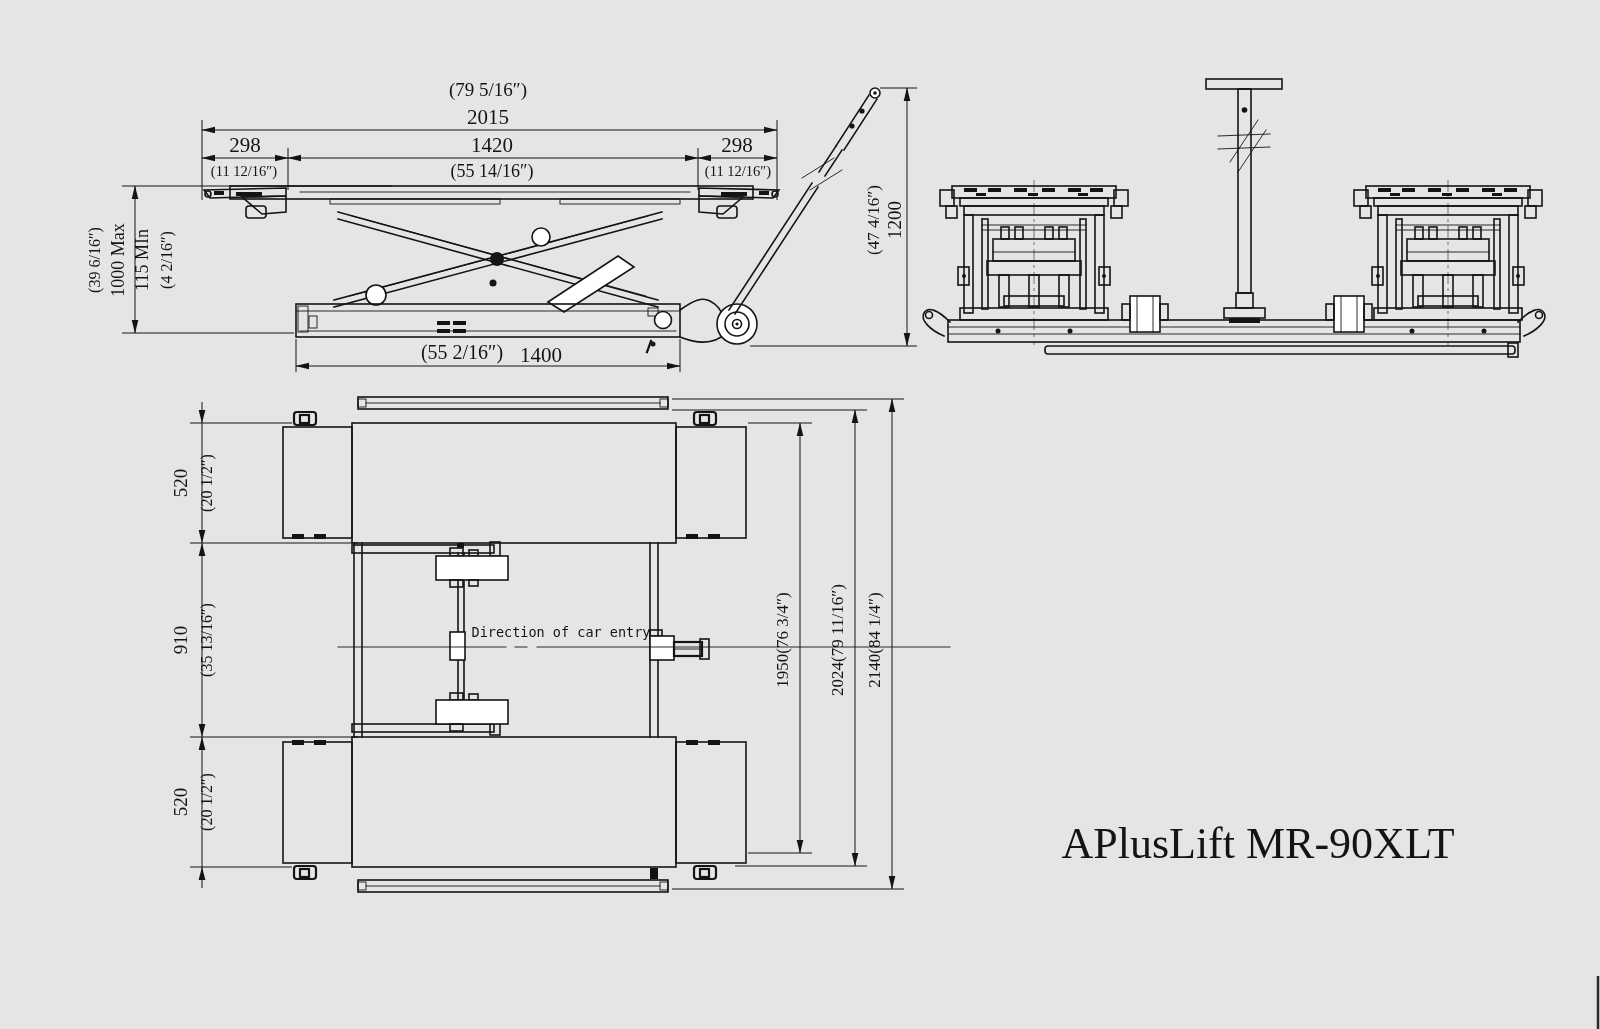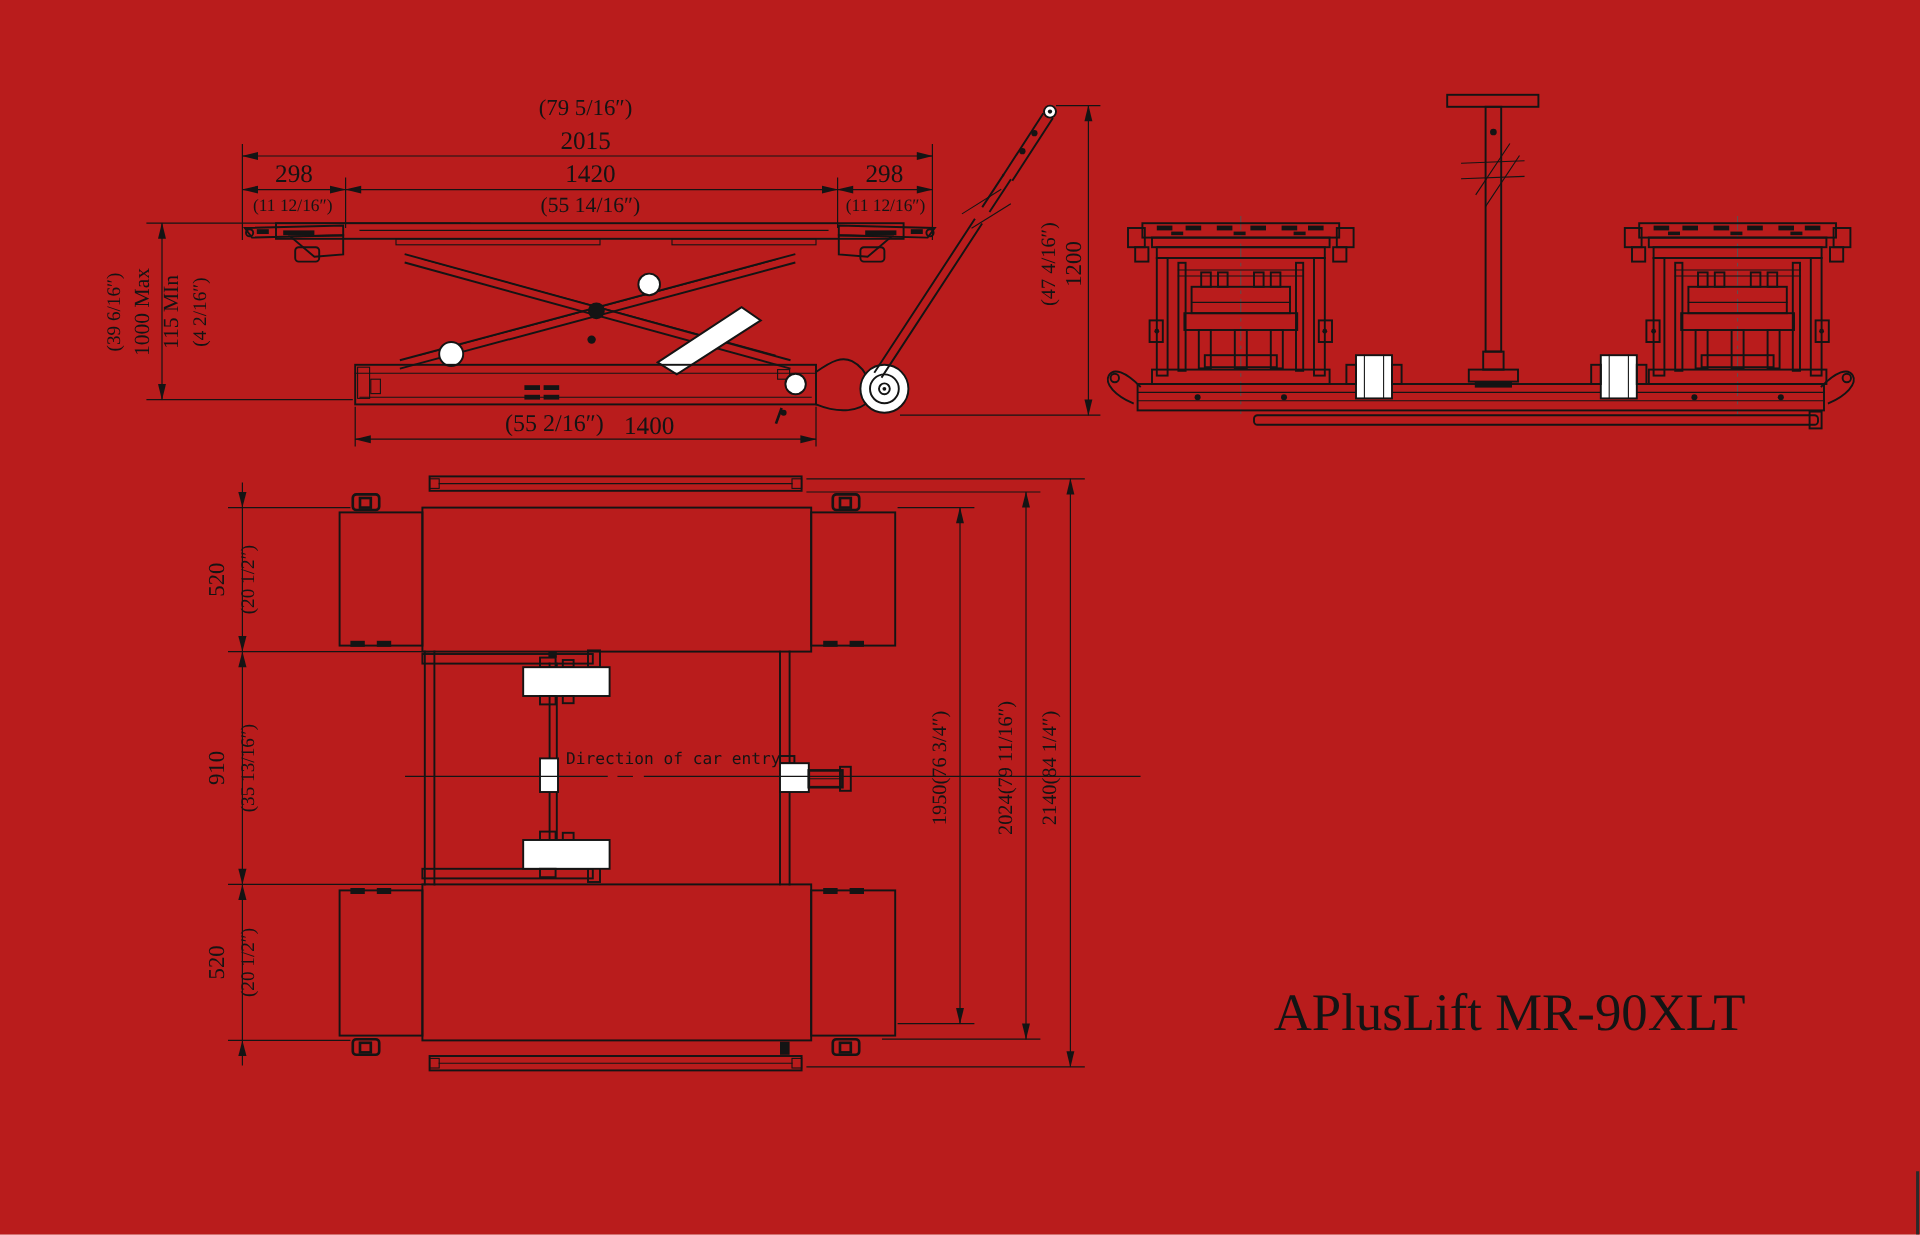--- a/index.html
+++ b/index.html
@@ -1,16 +1,16 @@
 <!DOCTYPE html>
 <html><head>
 <meta charset="utf-8">
 <style>
   html,body{margin:0;padding:0;background:#ffffff;}
-  .canvas{position:relative;width:1600px;height:1029px;background:#b91c1c;overflow:hidden;}
+  .canvas{position:relative;width:1600px;height:1029px;background:#e5e5e5;overflow:hidden;}
   svg text{fill:#141414;}
   .dim{font-family:"Liberation Serif",serif;}
   .mono{font-family:"DejaVu Sans Mono",monospace;}
   .ttl{font-family:"Liberation Serif",serif;}
   .ln{stroke:#141414;fill:none;stroke-width:1.6;stroke-linecap:square;}
   .l2{stroke:#141414;fill:none;stroke-width:2.2;stroke-linecap:square;}
   .tn{stroke:#141414;fill:none;stroke-width:0.9;stroke-linecap:square;}
   .dl{stroke:#141414;fill:none;stroke-width:1;stroke-linecap:butt;}
   .fl{fill:#141414;stroke:none;}
   .wh{fill:#ffffff;stroke:#141414;stroke-width:1.6;}

